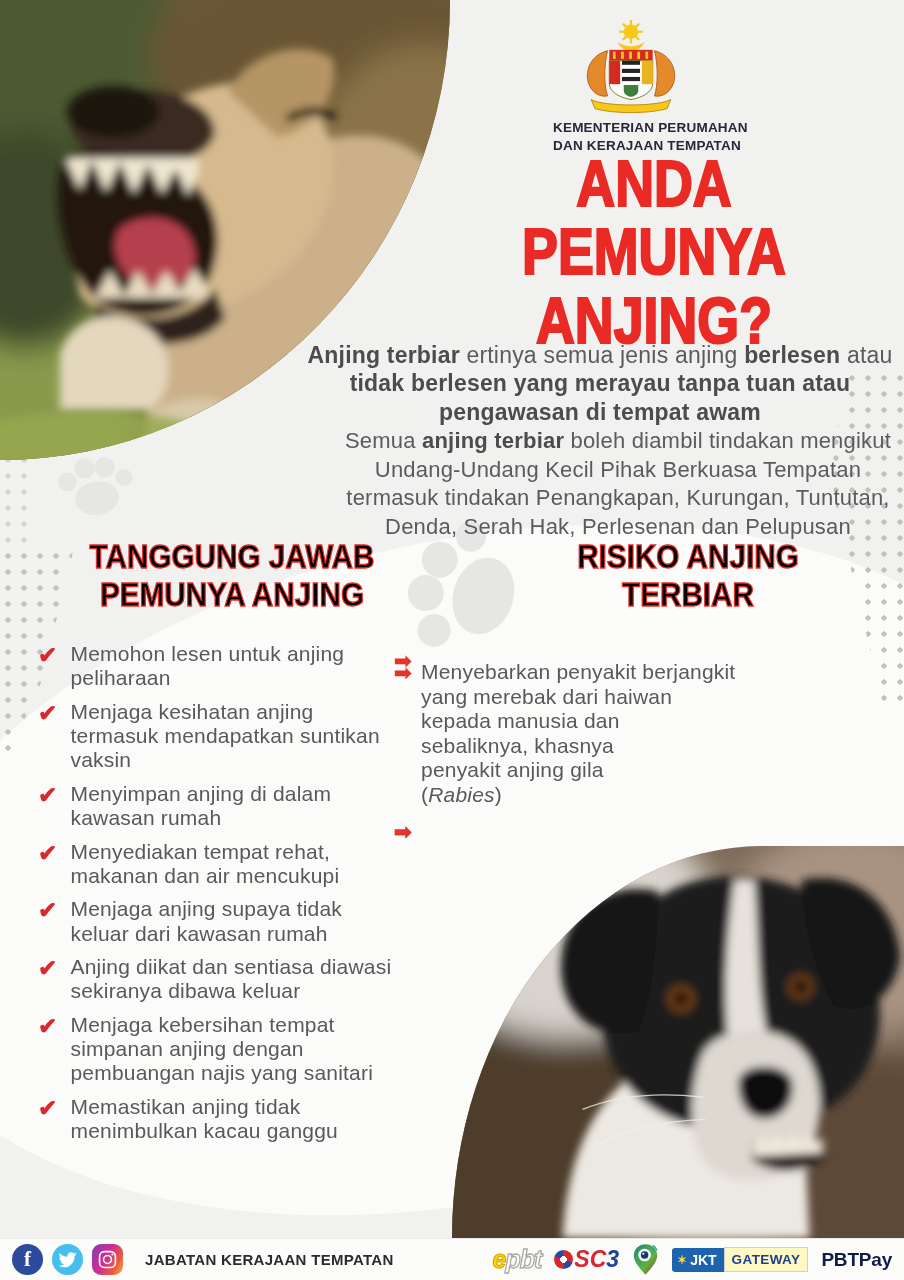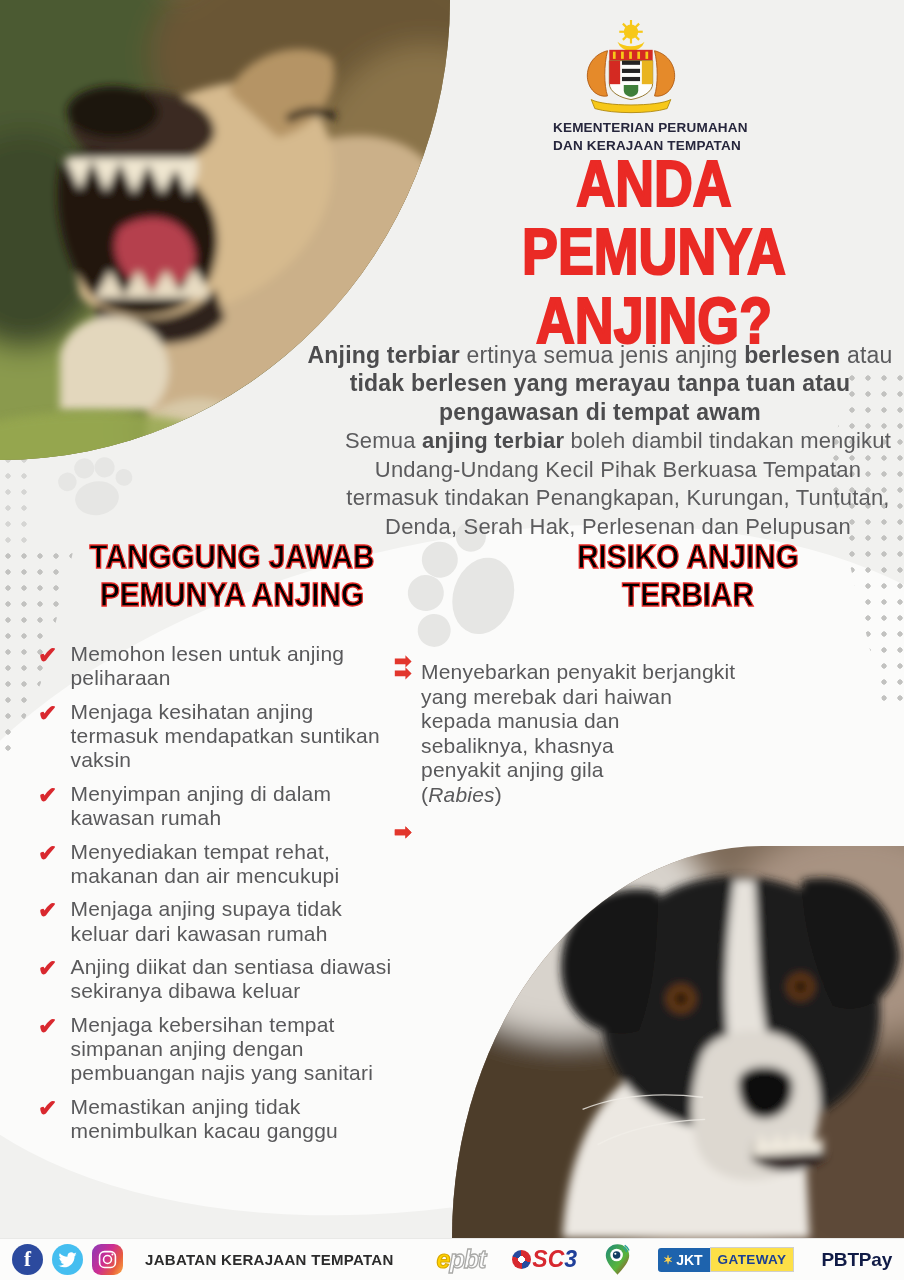--- a/index.html
+++ b/index.html
@@ -81,35 +81,35 @@
   .footer { position:absolute; left:0; bottom:0; width:904px; height:42px; background:#fcfcfb;
     border-top:1px solid #e9e9e7; display:flex; align-items:center; padding:0 12px;
     box-sizing:border-box; gap:9px; z-index:5; }
   .soc { width:31px; height:31px; border-radius:50%; display:flex; align-items:center;
     justify-content:center; flex:0 0 auto; }
   .fb { background:#2c4a9e; color:#fff; font-weight:bold; font-size:21px;
     font-family:"Liberation Serif", serif; }
   .tw { background:#45bef0; }
   .ig { border-radius:9px; background:linear-gradient(120deg,#8a3ab9,#cd2e92 45%,#e85d3d 75%,#fcaf45); }
   .dept { font-size:15px; font-weight:bold; color:#2b2b2b; letter-spacing:.3px; margin-left:13px; }
-  .logos { margin-left:auto; display:flex; align-items:center; gap:27px; }
+  .logos { margin-left:auto; display:flex; align-items:center; gap:13px; }
   .epbt { font-style:italic; font-weight:bold; font-size:25px; letter-spacing:-1px; }
   .epbt .e { color:#ffd200; -webkit-text-stroke:1.2px #d9a800; }
   .epbt .rest { color:#fdfdfd; -webkit-text-stroke:1.3px #a9a9a7; }
   .osc { display:flex; align-items:center; font-style:italic; font-weight:bold; font-size:23px; }
   .osc-badge { width:19px; height:19px; border-radius:50%; margin-right:1px;
     background:radial-gradient(circle,#ffffff 0 3.5px, rgba(0,0,0,0) 3.5px),
       conic-gradient(#d7282f 0 110deg,#274a9e 110deg 180deg,#d7282f 180deg 290deg,#274a9e 290deg 360deg); }
   .osc .sc { color:#d7282f; } .osc .three { color:#20409a; }
   .pin-logo { width:27px; height:33px; }
   .jkt-gw { display:flex; align-items:center; }
   .jkt-box { background:#1e63ad; color:#fff; font-weight:bold; font-size:14px;
     padding:4px 7px 4px 5px; border-radius:3px 0 0 3px; display:flex; align-items:center; gap:3px; }
   .jkt-crest { color:#ffd34d; font-size:12px; line-height:1; }
-  .gw-box { background:#fde047; border:1px solid #cfcfcd; color:#1b3f94; font-weight:bold;
+  .gw-box { background:#fef9c3; border:1px solid #cfcfcd; color:#1b3f94; font-weight:bold;
     font-size:13.5px; padding:4px 7px; letter-spacing:.4px; }
   .pbtpay { font-weight:bold; font-size:19px; color:#101b46; letter-spacing:-.2px; }
 </style>
 </head>
 <body>
 
 <div class="poster">
 
   <div class="swoosh"></div>
 

